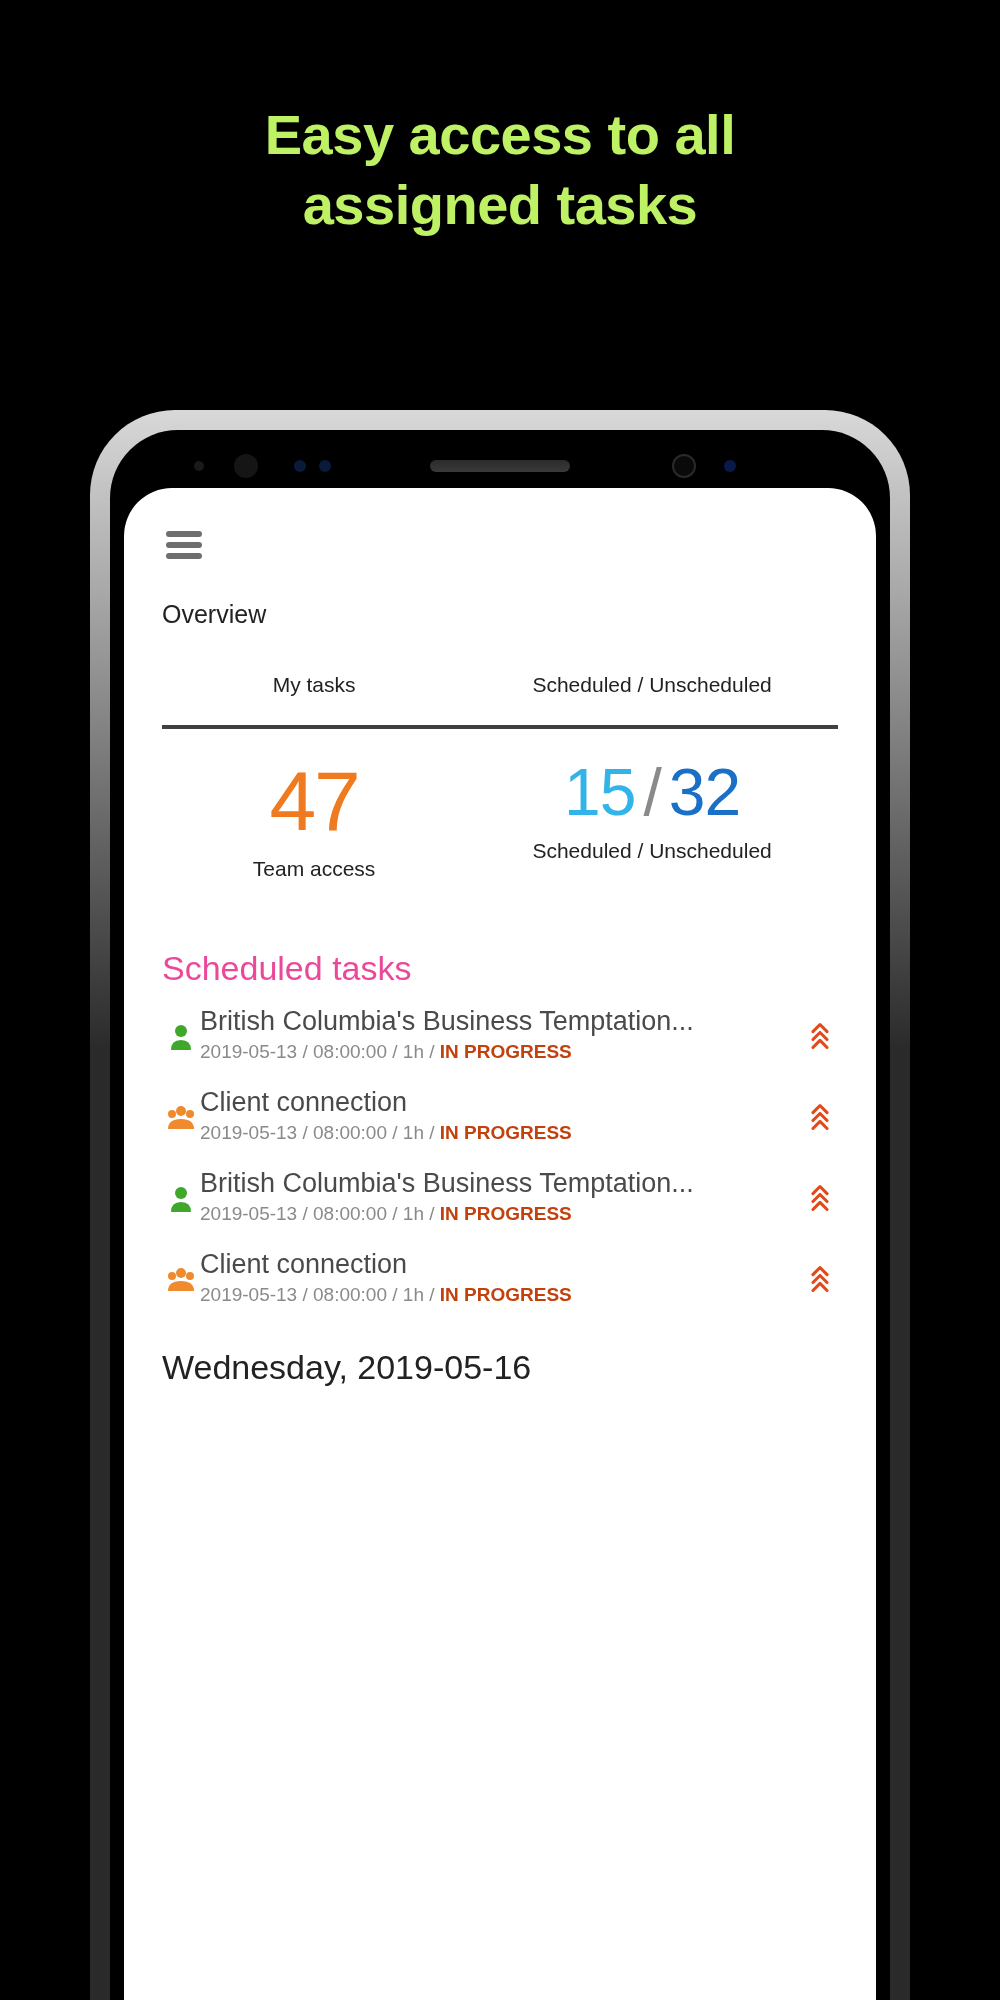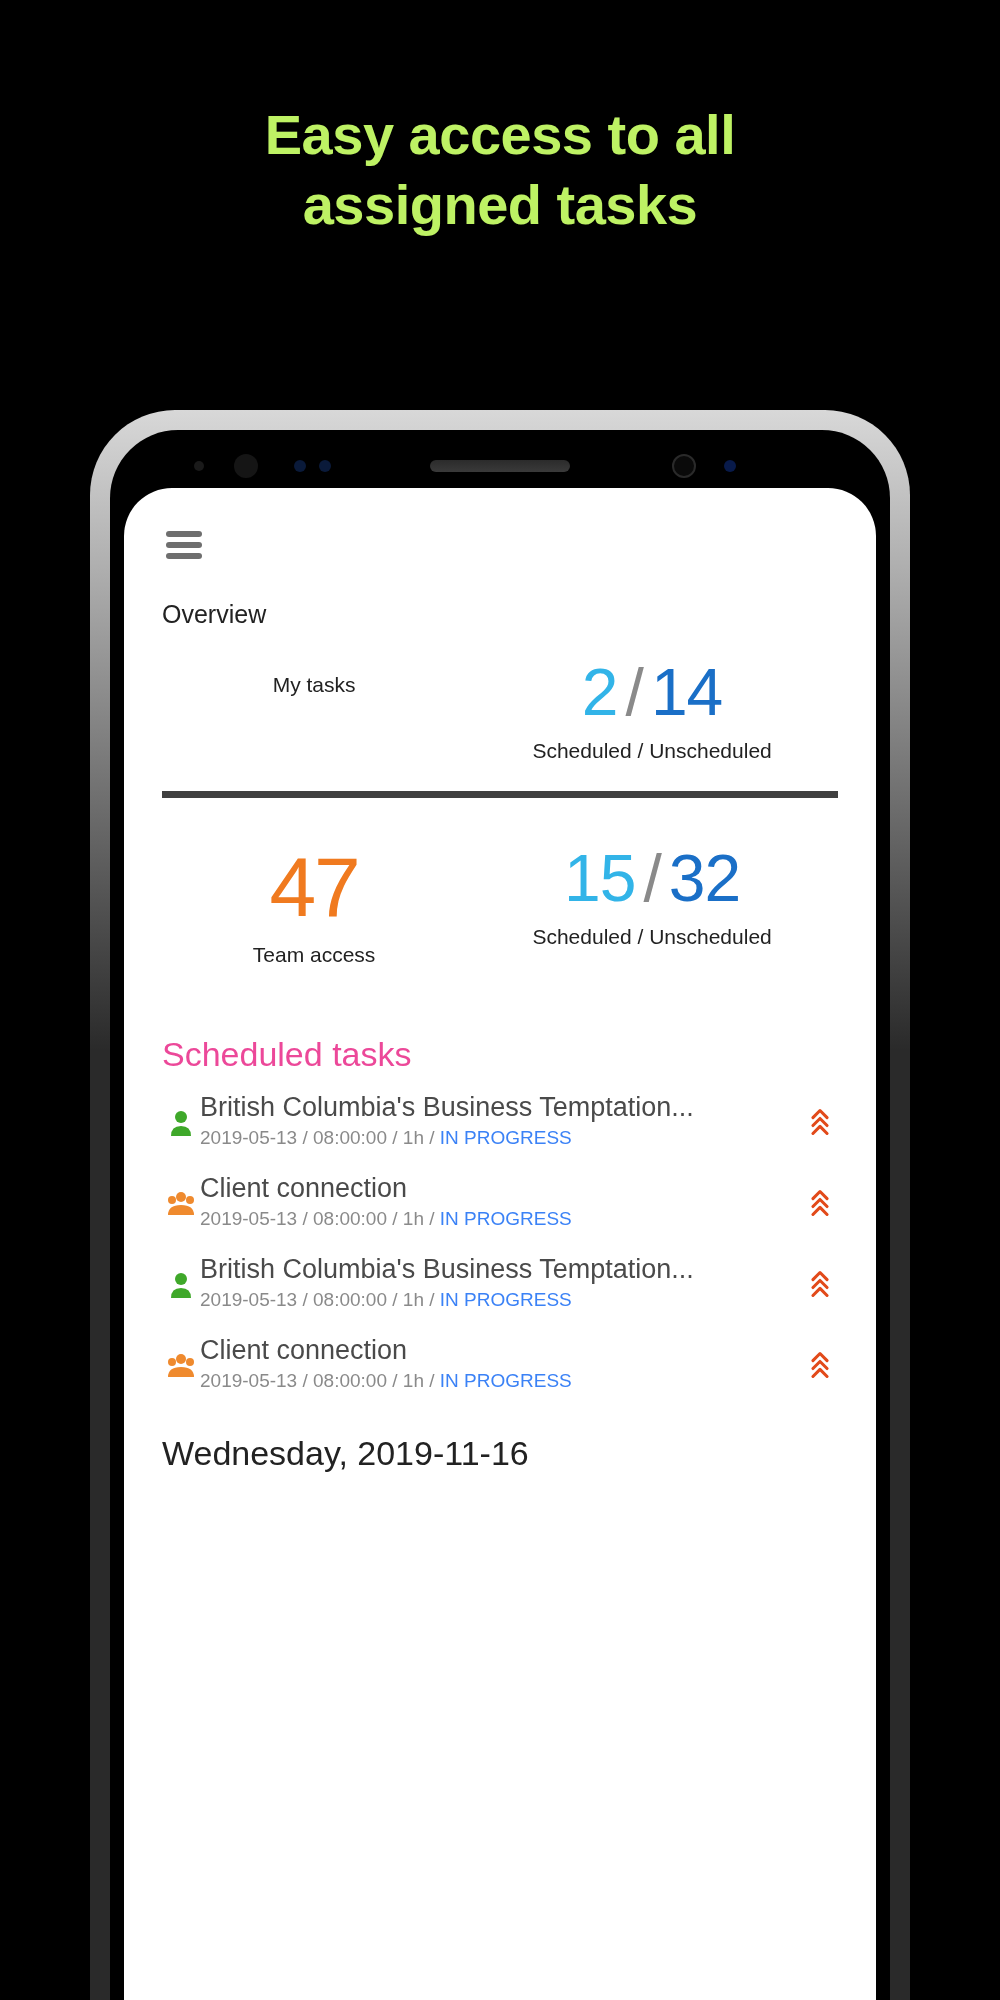--- a/index.html
+++ b/index.html
@@ -70,42 +70,42 @@
     .hamburger{
       display:inline-block;cursor:pointer;margin-bottom:32px;margin-left:4px;
     }
     .hamburger span{display:block;width:36px;height:6px;background:#6e6e6e;margin:5px 0;border-radius:3px;}
     .overview-title{
       font-size:25px;font-weight:500;color:#222;margin-bottom:18px;
     }
     .stat-row{
       display:flex;align-items:flex-start;padding:12px 0 28px 0;
     }
-    .stat-row + .stat-row{border-top:7px solid #404040;padding-top:47px;}
+    .stat-row + .stat-row{border-top:4px solid #404040;padding-top:30px;}
     .stat-left{flex:0 0 45%;text-align:center;}
     .stat-right{flex:0 0 55%;text-align:center;}
     .big-num{font-size:84px;font-weight:500;line-height:1;letter-spacing:-2px;}
     .big-num.green{color:#62c21f;}
     .big-num.orange{color:#f07a1f;}
     .split-num{font-size:66px;font-weight:400;line-height:1;letter-spacing:-1px;}
     .split-num .a{color:#32b4e8;}
     .split-num .sep{color:#8a8a8a;font-weight:300;margin:0 8px;}
     .split-num .b{color:#1a6fc7;font-weight:500;}
     .stat-label{font-size:21px;color:#222;margin-top:14px;}
     .section-title{font-size:34px;font-weight:500;color:#ec4899;margin-top:34px;line-height:1.5;}
     .date-heading{font-size:34px;font-weight:500;color:#222;margin-top:30px;margin-bottom:18px;}
     .first-date{margin-top:4px;}
     .task{
       display:flex;align-items:center;gap:0;padding:12px 0;
     }
     .task-icon{flex:0 0 38px;display:flex;justify-content:center;padding-top:4px;}
     .task-body{flex:1;min-width:0;}
     .task-title{font-size:27px;color:#4a4a4a;white-space:nowrap;overflow:hidden;text-overflow:ellipsis;}
     .task-meta{font-size:19px;color:#8a8a8a;margin-top:4px;}
-    .task-meta .status{color:#3b82f6;font-weight:400;}
+    .task-meta .status{color:#c2410c;font-weight:700;}
     .task-priority{flex:0 0 30px;padding-top:6px;}
     .person-icon svg,.group-icon svg{width:30px;height:30px;}
     .priority-icon svg{width:24px;height:30px;}
   </style>
 </head>
 <body>
 
 <div class="headline">
   <span style="white-space:pre-line;">Easy access to all
 assigned tasks</span>
@@ -130,23 +130,20 @@
             <span></span><span></span><span></span>
           </div>
 
           <div class="overview-title">Overview</div>
 
           <div class="stat-row">
             <div class="stat-left">
               <div class="stat-label">My tasks</div>
             </div>
             <div class="stat-right">
-              <div class="split-num">
-                <span class="a">2</span><span class="sep">/</span><span class="b">14</span>
-              </div>
               <div class="stat-label">Scheduled / Unscheduled</div>
             </div>
           </div>
 
           <div class="stat-row">
             <div class="stat-left">
               <div class="big-num orange">47</div>
               <div class="stat-label">Team access</div>
             </div>
             <div class="stat-right">
@@ -209,21 +206,21 @@
                   </svg>
                 </div>
                 <div class="task-body">
                   <div class="task-title">Client connection</div>
                   <div class="task-meta"><span>2019-05-13 / 08:00:00 / 1h / </span><span class="status">IN PROGRESS</span></div>
                 </div>
                 <div class="task-priority priority-icon"><svg viewBox="0 0 24 34">
                     <use href="#svg-priority"></use>
                   </svg></div>
               </div>
-              <div class="date-heading">Wednesday, 2019-11-16</div>
+              <div class="date-heading">Wednesday, 2019-05-16</div>
             </div>
 
         </div>
       </div>
     </div>
   </div>
 </div>
 
 <svg width="0" height="0" style="position:absolute">
   <defs>

